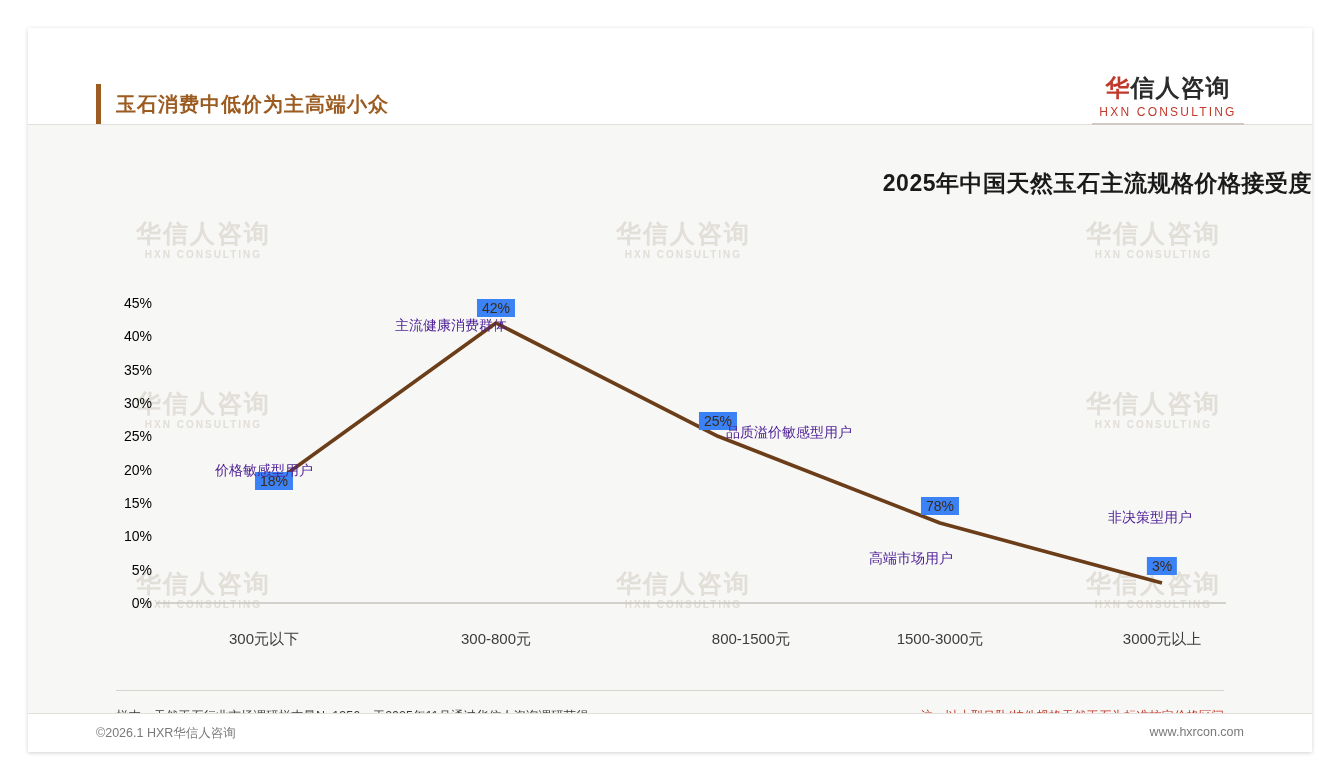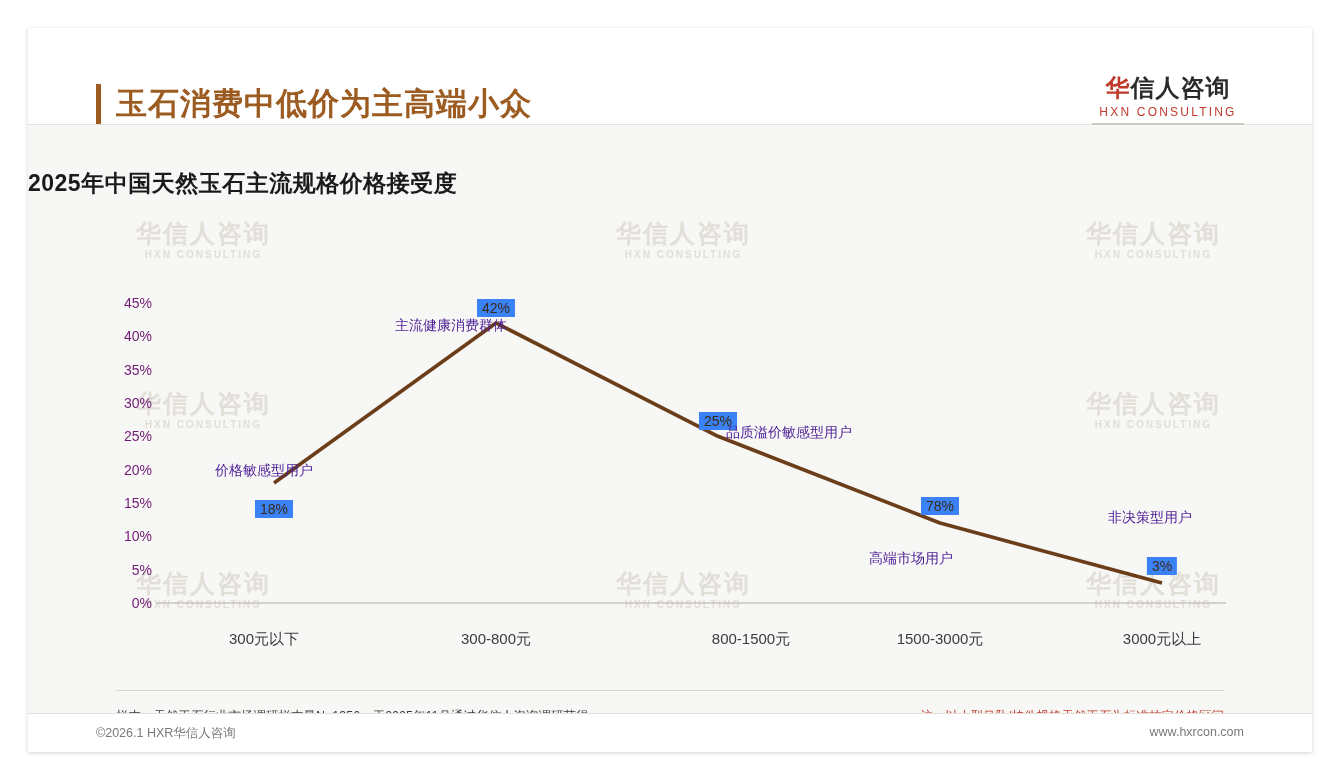--- a/index.html
+++ b/index.html
@@ -38,21 +38,21 @@
     left: 68px;
     top: 56px;
     width: 5px;
     height: 40px;
     background: #9c5b20;
   }
   .slide-title {
     position: absolute;
     left: 88px;
     top: 56px;
-    font-size: 31px;
+    font-size: 20px;
     font-weight: bold;
     color: #9c5b20;
     letter-spacing: 1px;
     line-height: 40px;
     white-space: nowrap;
   }
   .logo {
     position: absolute;
     right: 68px;
     top: 46px;
@@ -82,21 +82,21 @@
     height: 2px;
     background: #cfcac4;
   }
 
   
   .chart-title {
     position: absolute;
     left: 0;
     top: 140px;
     width: 100%;
-    text-align: left;
+    text-align: right;
     font-size: 23px;
     font-weight: bold;
     color: #1a1a1a;
     letter-spacing: 0.5px;
   }
   .plot {
     position: absolute;
     left: 68px;
     top: 220px;
     width: 1148px;
@@ -117,21 +117,21 @@
   .ylabels {
     position: absolute;
     left: 0;
     top: 0;
     width: 56px;
   }
   .ylabel {
     position: absolute;
     right: 0;
     font-size: 14px;
-    color: #701a75;
+    color: #000000;
     transform: translateY(-50%);
     white-space: nowrap;
   }
   .xlabels {
     position: absolute;
     left: 0;
     top: 0;
     width: 100%;
   }
   .xlabel {
@@ -273,21 +273,21 @@
       <div class="ylabel" style="top:121.7px;">35%</div>
       <div class="ylabel" style="top:88.3px;">40%</div>
       <div class="ylabel" style="top:55px;">45%</div>
     </div>
 
     <svg width="1148" height="400" style="position:absolute;left:0;top:0;">
       <line x1="60" y1="355" x2="1130" y2="355" stroke="#c9c4bd" stroke-width="1.5"></line>
       <polyline points="178,235 400,75 622,188.3 844,275 1066,335" fill="none" stroke="#6b3d18" stroke-width="3.6" stroke-linejoin="round"></polyline>
     </svg>
 
-    <div class="datalabel" style="left:178px; top:233px;margin-top:28px;">18%</div>
+    <div class="datalabel" style="left:178px; top:233px;">18%</div>
     <div class="datalabel" style="left:400px; top:60px;">42%</div>
     <div class="datalabel" style="left:622px; top:173px;">25%</div>
     <div class="datalabel" style="left:844px; top:258px;">78%</div>
     <div class="datalabel" style="left:1066px; top:318px;">3%</div>
 
     <div class="annot" style="left:168px; top:223px;">价格敏感型用户</div>
     <div class="annot" style="left:355px; top:78px;">主流健康消费群体</div>
     <div class="annot" style="left:693px; top:185px;">品质溢价敏感型用户</div>
     <div class="annot" style="left:815px; top:311px;">高端市场用户</div>
     <div class="annot" style="left:1054px; top:270px;">非决策型用户</div>

